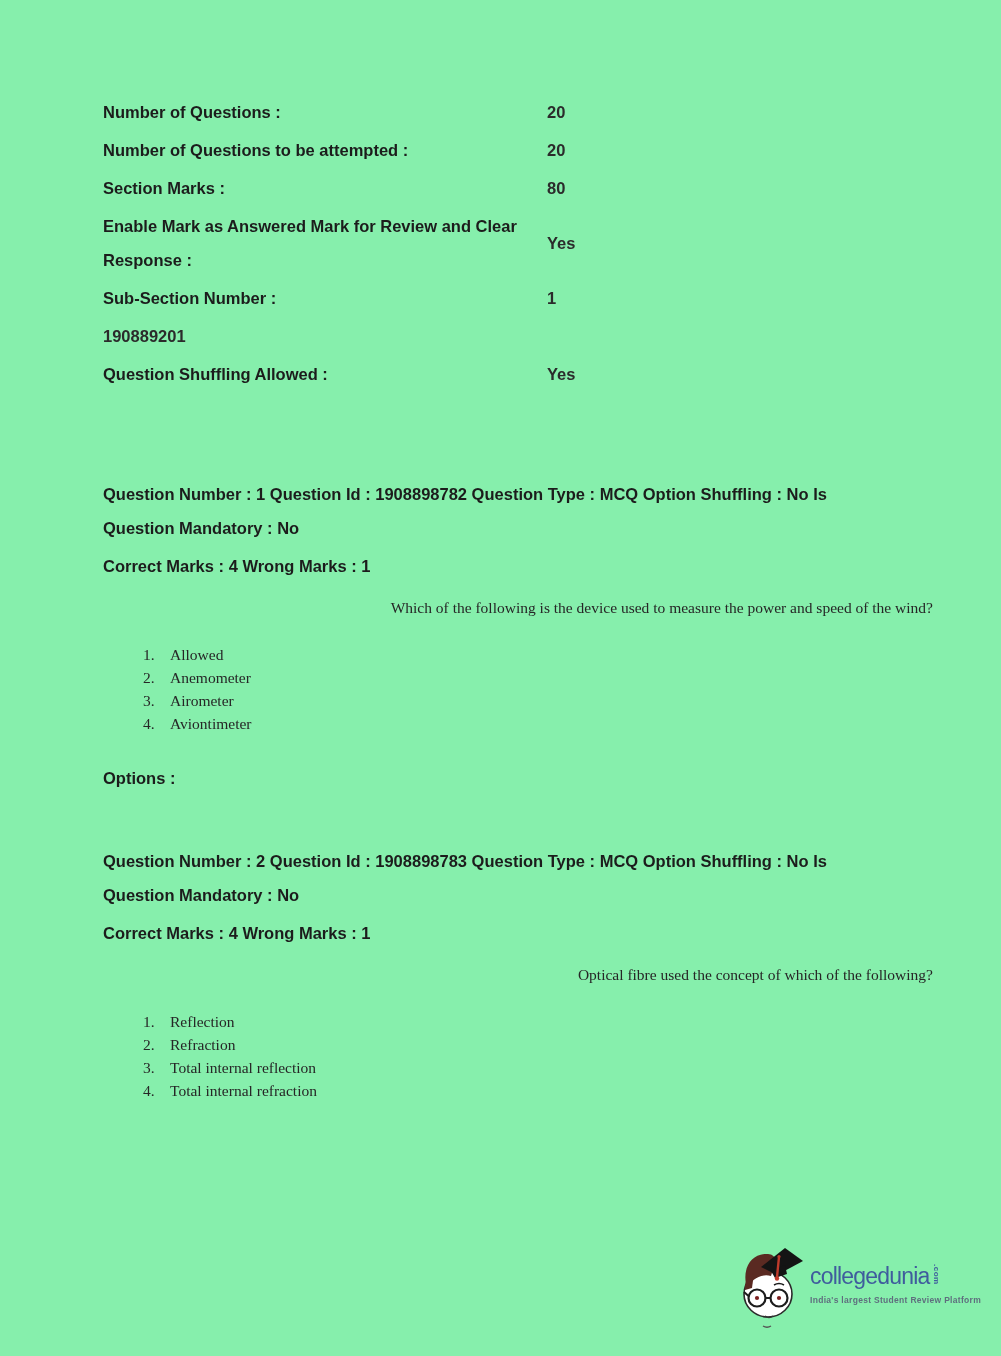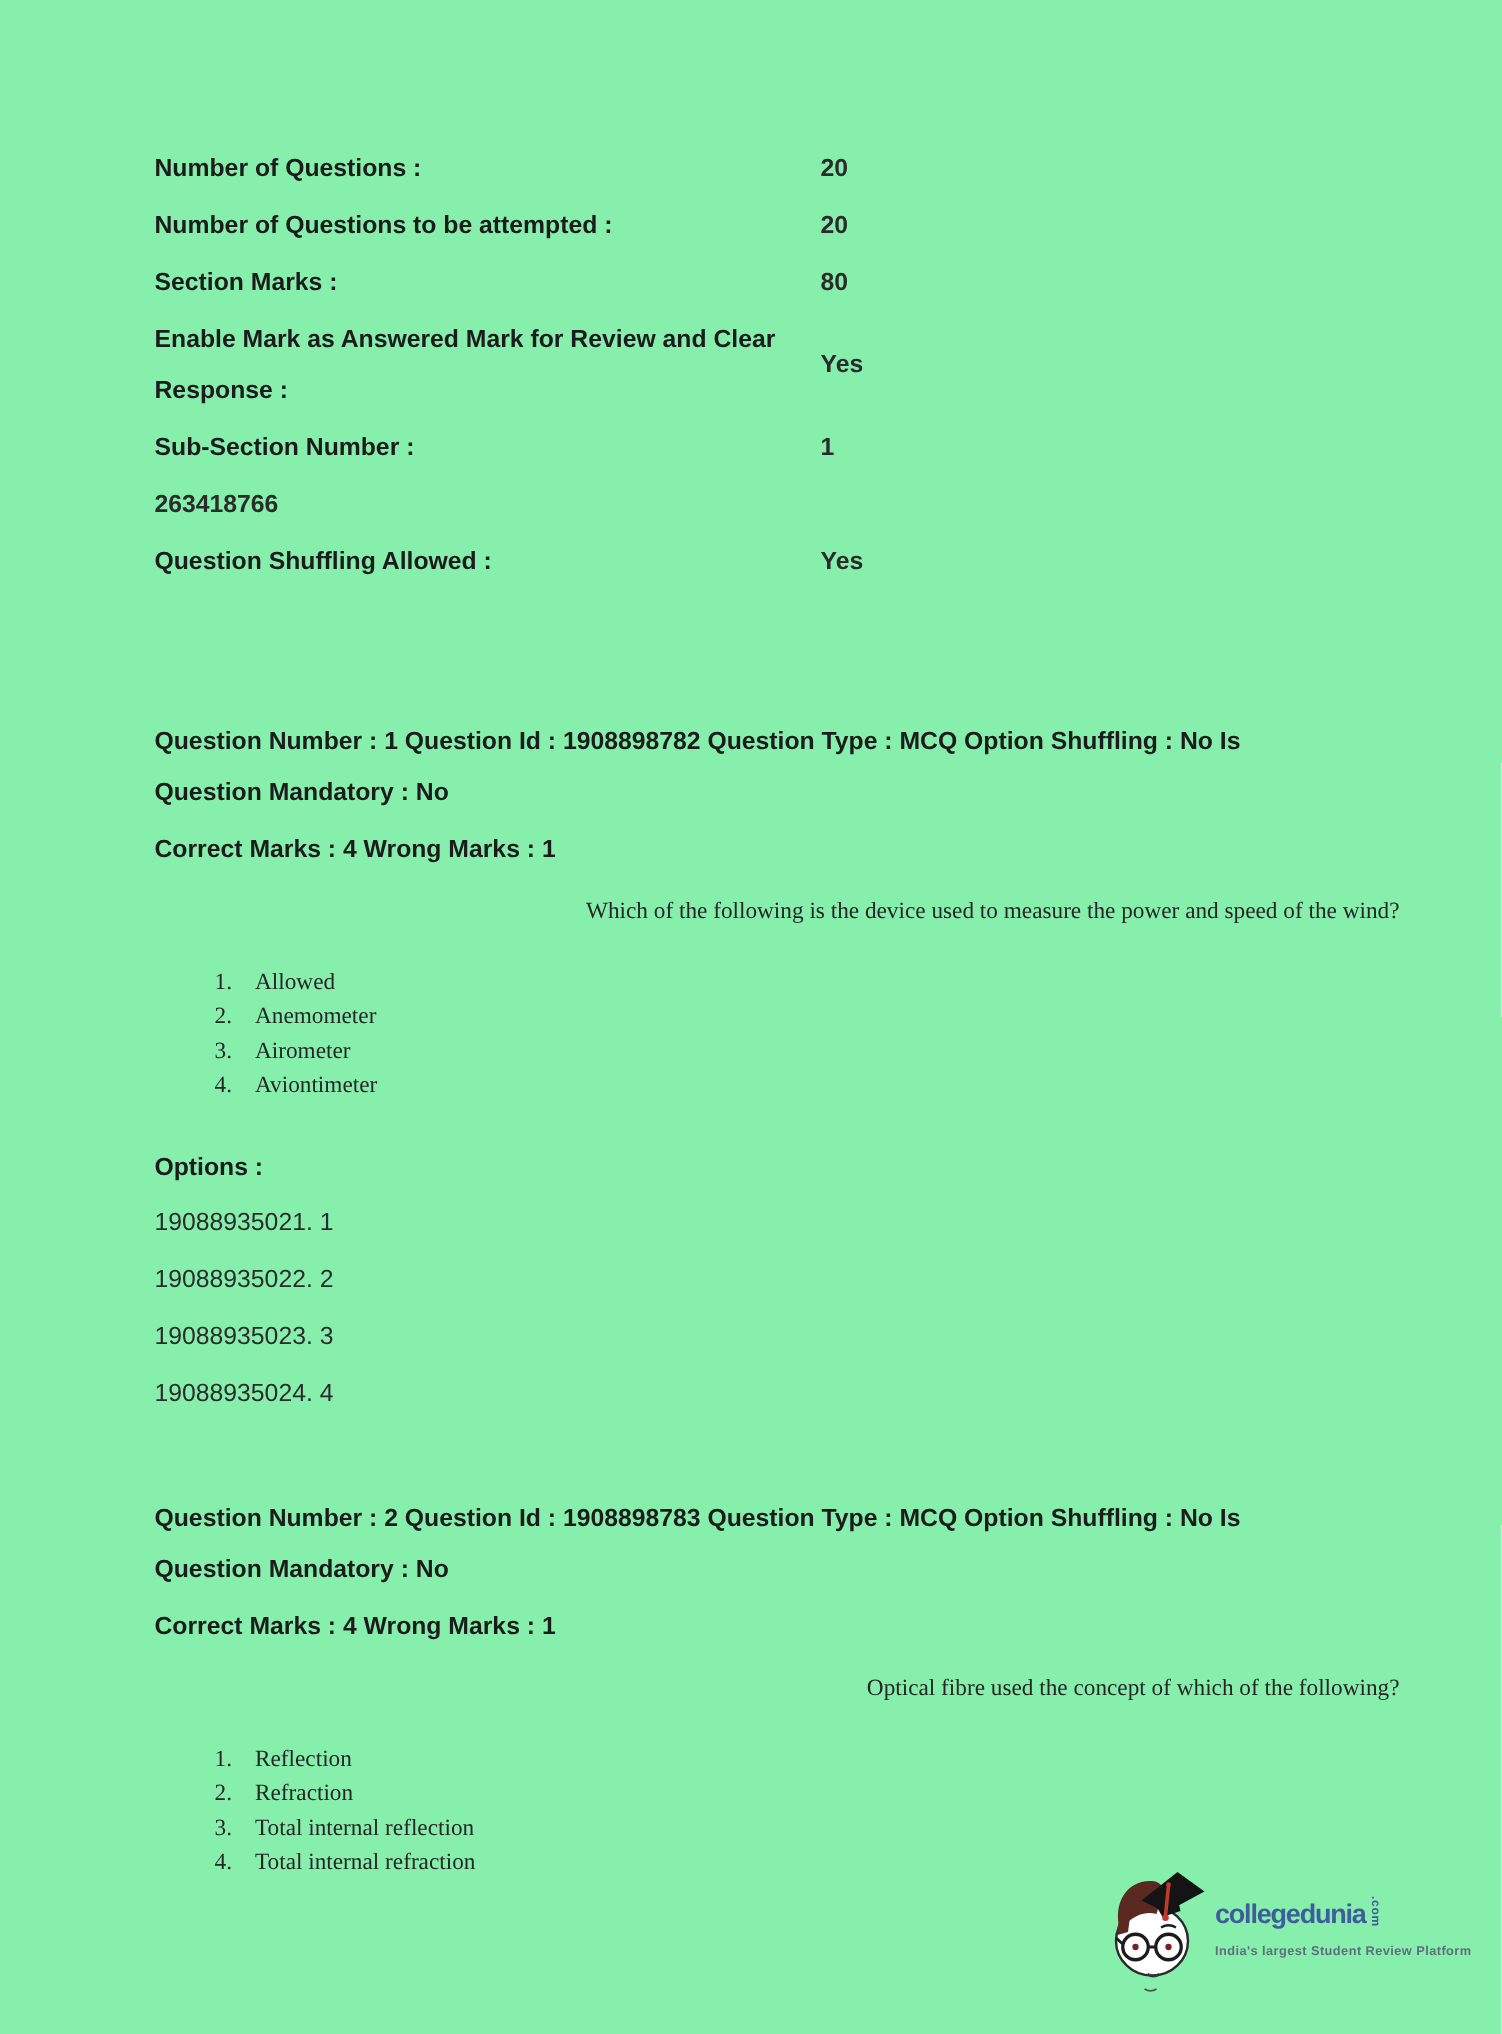--- a/index.html
+++ b/index.html
@@ -45,21 +45,21 @@
   .options-label{font-weight:700;font-size:16.5px;line-height:34px;margin-top:26px;color:#1c1c1c;}
   .option-ids{margin-top:3px;}
   .option-id{font-size:16.5px;line-height:34px;margin-bottom:4px;font-weight:400;color:#2b2b2b;}
 
   
   .logo{position:absolute;left:740px;top:1244px;display:flex;align-items:flex-start;cursor:pointer;}
   .mascot{display:block;}
   .logo-text-col{margin-left:6px;padding-top:18px;}
   .logo-word-row{display:flex;align-items:flex-start;}
   .logo-word{
-    font-size:18px;font-weight:700;letter-spacing:-0.8px;
+    font-size:23px;font-weight:400;letter-spacing:-0.8px;
     color:var(--brand-blue);line-height:28px;
   }
   .logo-com{
     writing-mode:vertical-rl;
     font-size:8px;font-weight:700;letter-spacing:0.5px;
     color:var(--brand-blue);margin-left:2px;margin-top:2px;height:26px;
   }
   .logo-tagline{
     font-size:8.5px;font-weight:700;letter-spacing:0.3px;
     color:var(--tagline-gray);margin-top:5px;white-space:nowrap;
@@ -86,21 +86,21 @@
         </div>
         <div class="meta-row">
           <div class="meta-label">Enable Mark as Answered Mark for Review and Clear Response :</div>
           <div class="meta-value">Yes</div>
         </div>
         <div class="meta-row">
           <div class="meta-label">Sub-Section Number :</div>
           <div class="meta-value">1</div>
         </div>
         <div class="meta-row">
-          <div class="meta-value">263418766</div>
+          <div class="meta-value">190889201</div>
         </div>
         <div class="meta-row">
           <div class="meta-label">Question Shuffling Allowed :</div>
           <div class="meta-value">Yes</div>
         </div>
       </div>
 
     <div id="questions">
         <section class="question-block">
           <div class="q-header">
@@ -109,26 +109,20 @@
           </div>
           <div class="q-marks">Correct Marks : 4 Wrong Marks : 1</div>
           <div class="q-text">Which of the following is the device used to measure the power and speed of the wind?</div>
           <ol class="q-choices">
             <li class="choice-item"><span class="c-num">1.</span><span class="c-txt">Allowed</span></li>
             <li class="choice-item"><span class="c-num">2.</span><span class="c-txt">Anemometer</span></li>
             <li class="choice-item"><span class="c-num">3.</span><span class="c-txt">Airometer</span></li>
             <li class="choice-item"><span class="c-num">4.</span><span class="c-txt">Aviontimeter</span></li>
           </ol>
           <div class="options-label">Options :</div>
-          <div class="option-ids">
-            <div class="option-id">19088935021. 1</div>
-            <div class="option-id">19088935022. 2</div>
-            <div class="option-id">19088935023. 3</div>
-            <div class="option-id">19088935024. 4</div>
-          </div>
         </section>
         <section class="question-block">
           <div class="q-header">
             <div class="q-header-line">Question Number : 2 Question Id : 1908898783 Question Type : MCQ Option Shuffling : No Is</div>
             <div class="q-header-line">Question Mandatory : No</div>
           </div>
           <div class="q-marks">Correct Marks : 4 Wrong Marks : 1</div>
           <div class="q-text">Optical fibre used the concept of which of the following?</div>
           <ol class="q-choices">
             <li class="choice-item"><span class="c-num">1.</span><span class="c-txt">Reflection</span></li>

